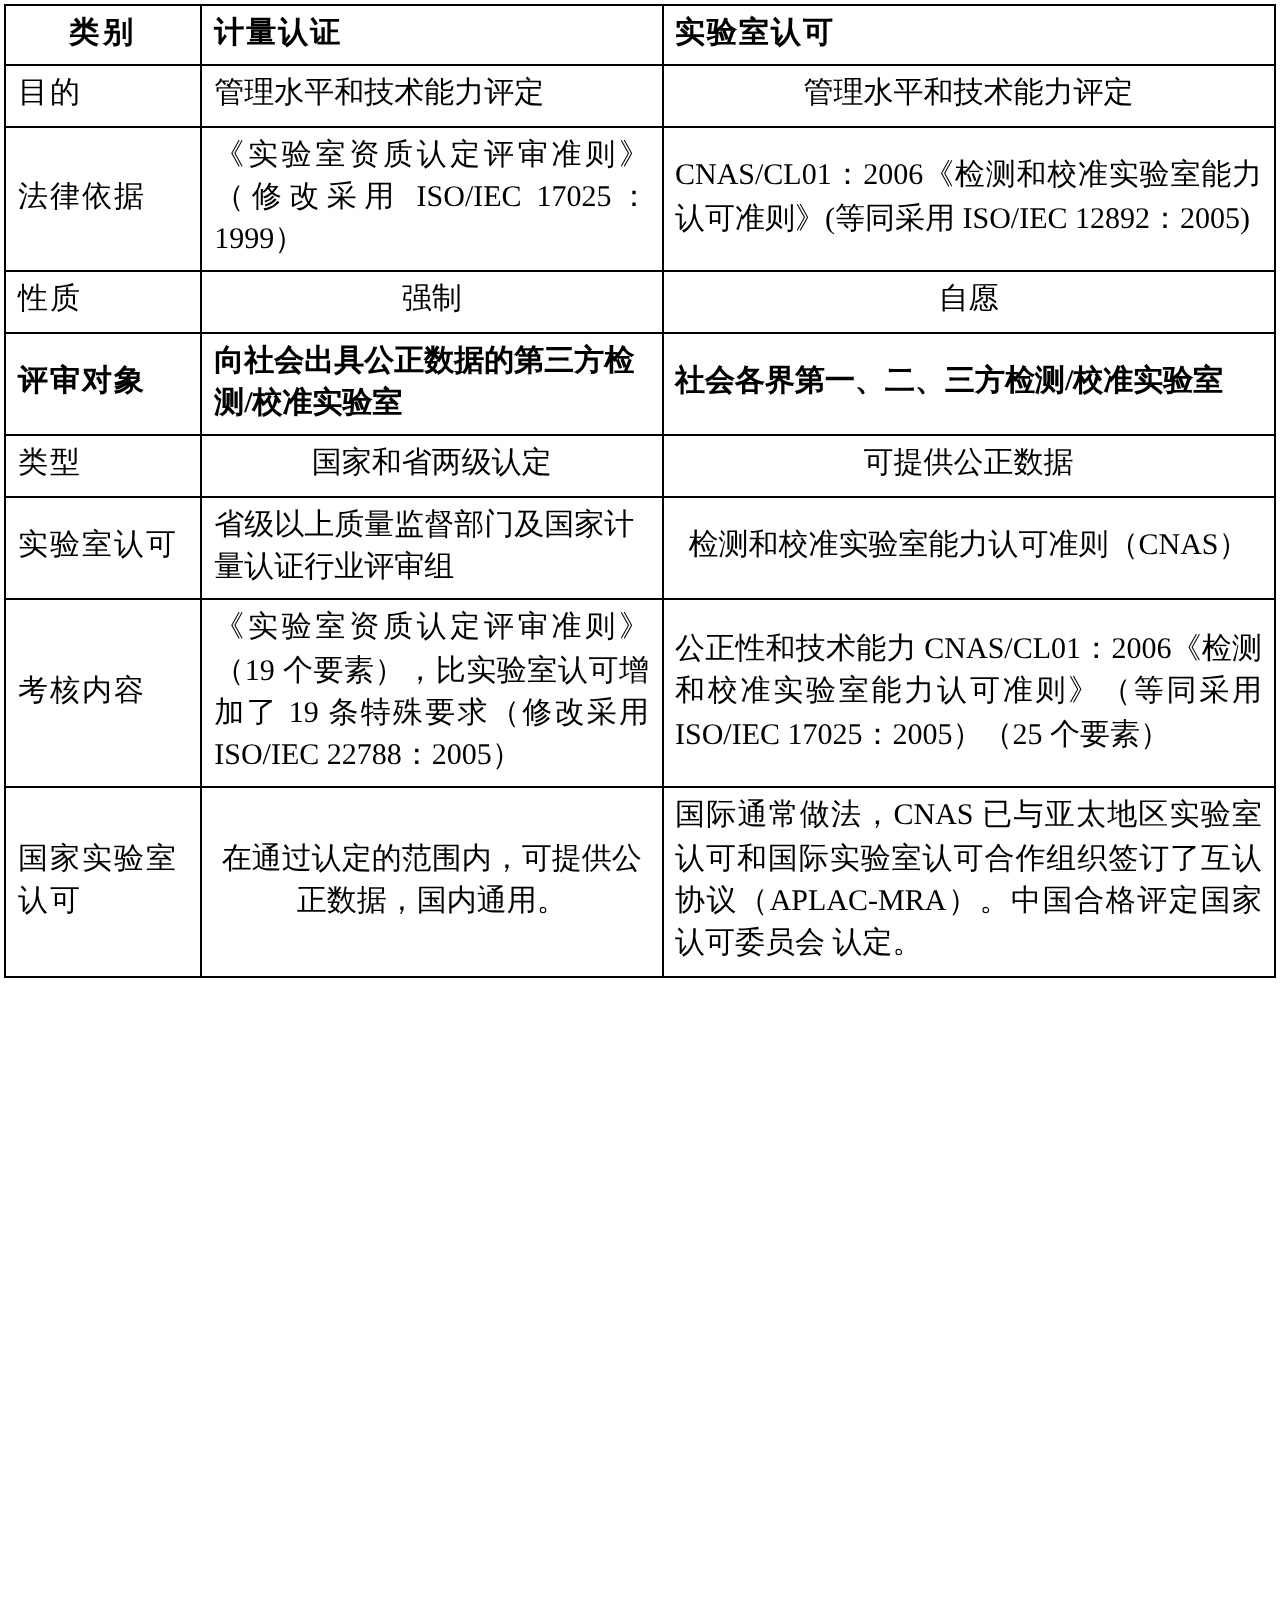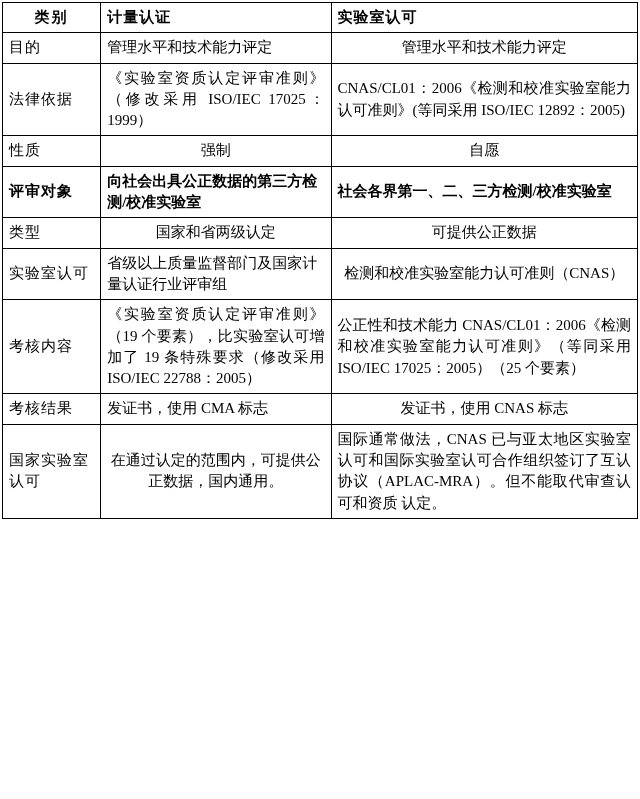--- a/index.html
+++ b/index.html
@@ -114,26 +114,21 @@
       <td class="cell">省级以上质量监督部门及国家计量认证行业评审组</td>
       <td class="cell-center">检测和校准实验室能力认可准则（CNAS）</td>
     </tr>
 
     <tr>
       <td class="label">考核内容</td>
       <td class="cell justify">《实验室资质认定评审准则》（19 个要素），比实验室认可增加了 19 条特殊要求（修改采用 ISO/IEC 22788：2005）</td>
       <td class="cell justify">公正性和技术能力 CNAS/CL01：2006《检测和校准实验室能力认可准则》（等同采用 ISO/IEC 17025：2005）（25 个要素）</td>
     </tr>
 
-    <tr>
-      <td class="label">考核结果</td>
-      <td class="cell">发证书，使用 CMA 标志</td>
-      <td class="cell-center">发证书，使用 CNAS 标志</td>
-    </tr>
 
     <tr>
       <td class="label">国家实验室认可</td>
       <td class="cell-center">在通过认定的范围内，可提供公正数据，国内通用。</td>
-      <td class="cell justify">国际通常做法，CNAS 已与亚太地区实验室认可和国际实验室认可合作组织签订了互认协议（APLAC-MRA）。但不能取代审查认可和资质
+      <td class="cell justify">国际通常做法，CNAS 已与亚太地区实验室认可和国际实验室认可合作组织签订了互认协议（APLAC-MRA）。中国合格评定国家认可委员会
 认定。</td>
     </tr>
   </tbody>
 </table>
 
 </body></html>

